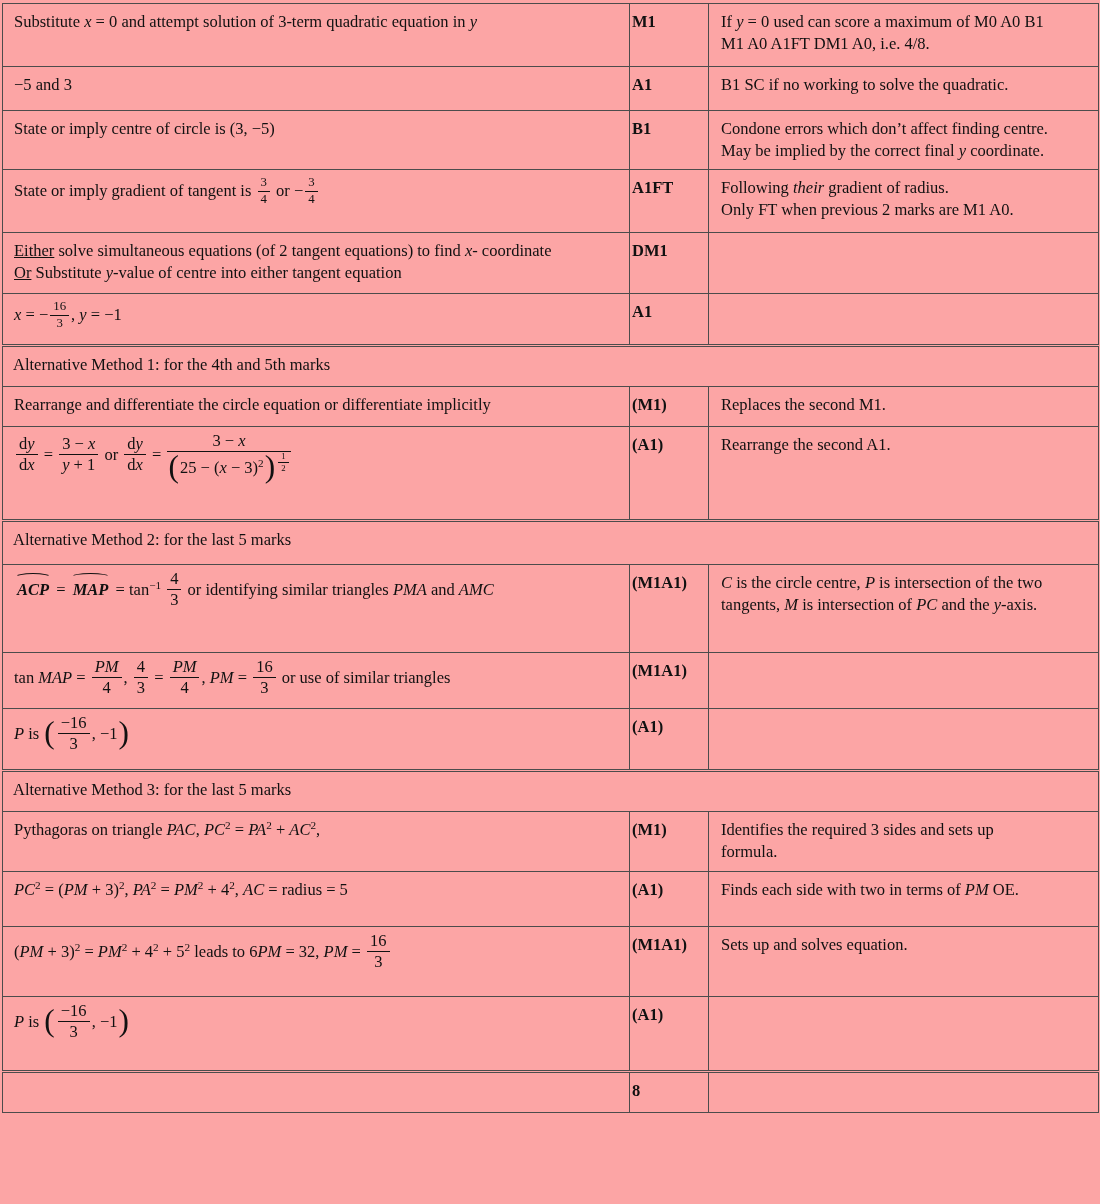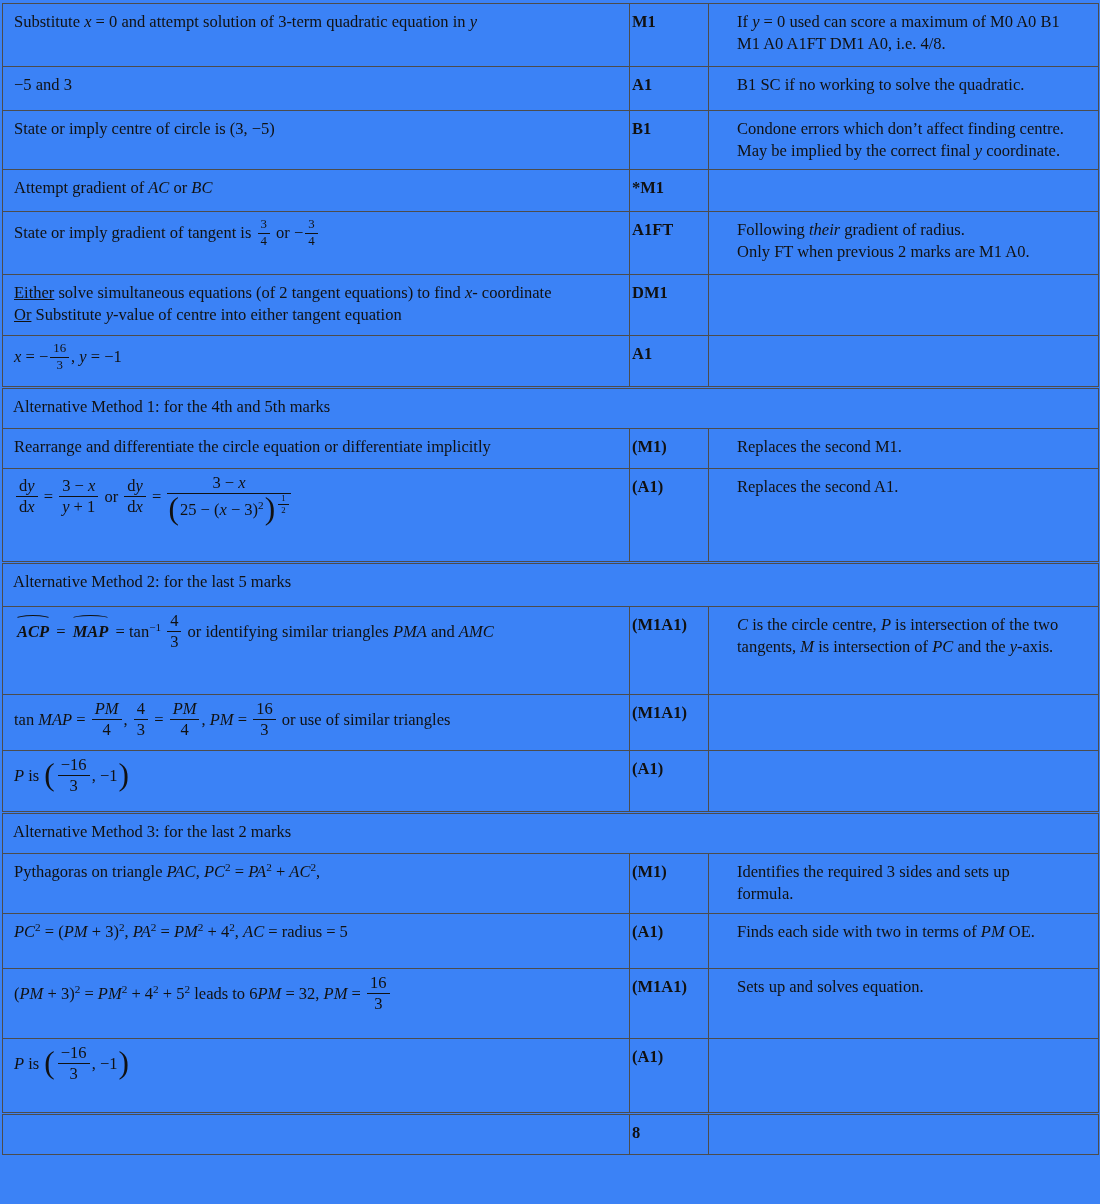--- a/index.html
+++ b/index.html
@@ -1,23 +1,23 @@
 <!DOCTYPE html>
 <html><head>
 <meta charset="utf-8">
 <style>
   html,body { margin:0; padding:0; background:#ffffff; }
   body { font-family:"Liberation Serif","DejaVu Serif",serif; color:#111; }
-  .sheet { width:1100px; height:1204px; box-sizing:border-box; padding:3px 2px 2px 2px; background:#3b82f6; }
+  .sheet { width:1100px; height:1204px; box-sizing:border-box; padding:3px 2px 2px 2px; background:#fca5a5; }
   table.ms { border-collapse:collapse; width:1096px; table-layout:fixed; }
   td { border:1.6px solid #4c4c4c; vertical-align:top; padding:7px 10px 4px 10px;
        font-size:16.5px; line-height:1.34; overflow:hidden; }
   td.desc { padding-left:11px; }
   td.mark { text-align:left; font-weight:bold; padding-right:10px; padding-left:2px; white-space:nowrap; }
-  td.comment { padding-left:28px; }
+  td.comment { padding-left:12px; }
   tr.section td { font-weight:normal; border-top:3px double #4c4c4c; border-bottom:1.6px solid #4c4c4c; }
   tr.after-section td { border-top:1.6px solid #4c4c4c; }
   tr.total-row td { border-top:3px double #4c4c4c; }
 
   
   .mi { font-style:italic; }
   .mb { font-weight:normal; }
   .mu { text-decoration:underline; }
   sup.msup { font-size:0.68em; line-height:0; vertical-align:super; }
   .frac { display:inline-block; vertical-align:middle; text-align:center; line-height:1.08; margin:0 2px; position:relative; top:-2px; }
@@ -50,25 +50,20 @@
   <tr style="height:44px">
     <td class="desc">−5 and 3</td>
     <td class="mark">A1</td>
     <td class="comment"><span class="mb">B1 SC</span> if no working to solve the quadratic.</td>
   </tr>
   <tr style="height:59px">
     <td class="desc">State or imply centre of circle is (3, −5)</td>
     <td class="mark">B1</td>
     <td class="comment">Condone errors which don’t affect finding centre.<br>May be implied by the correct final <span class="mi">y</span> coordinate.</td>
   </tr>
-  <tr style="height:42px">
-    <td class="desc">Attempt gradient of <span class="mi">AC</span> or <span class="mi">BC</span></td>
-    <td class="mark">*M1</td>
-    <td class="comment"></td>
-  </tr>
   <tr style="height:63px">
     <td class="desc">State or imply gradient of tangent is <span class="frac small"><span class="num">3</span><span class="den">4</span></span> or −<span class="frac small"><span class="num">3</span><span class="den">4</span></span></td>
     <td class="mark">A1FT</td>
     <td class="comment">Following <span class="mi">their</span> gradient of radius.<br>Only FT when previous 2 marks are M1 A0.</td>
   </tr>
   <tr style="height:61px">
     <td class="desc"><span class="mu">Either</span> solve simultaneous equations (of 2 tangent equations) to find <span class="mi">x</span>- coordinate<br><span class="mu">Or</span> Substitute <span class="mi">y</span>-value of centre into either tangent equation</td>
     <td class="mark">DM1</td>
     <td class="comment"></td>
   </tr>
@@ -82,21 +77,21 @@
     <td colspan="3">Alternative Method 1: for the 4th and 5th marks</td>
   </tr>
   <tr class="after-section" style="height:40px">
     <td class="desc">Rearrange and differentiate the circle equation or differentiate implicitly</td>
     <td class="mark">(M1)</td>
     <td class="comment">Replaces the second M1.</td>
   </tr>
   <tr style="height:94px">
     <td class="desc"><span class="frac"><span class="num">d<span class="mi">y</span></span><span class="den">d<span class="mi">x</span></span></span> = <span class="frac"><span class="num">3 − <span class="mi">x</span></span><span class="den"><span class="mi">y</span> + 1</span></span>  or  <span class="frac"><span class="num">d<span class="mi">y</span></span><span class="den">d<span class="mi">x</span></span></span> = <span class="frac"><span class="num">3 − <span class="mi">x</span></span><span class="den"><span class="bigp">(</span>25 − (<span class="mi">x</span> − 3)<sup class="msup">2</sup><span class="bigp">)</span><sup class="msup"><span class="frac small"><span class="num">1</span><span class="den">2</span></span></sup></span></span></td>
     <td class="mark">(A1)</td>
-    <td class="comment">Replaces the second A1.</td>
+    <td class="comment">Rearrange the second A1.</td>
   </tr>
 
   <tr class="section" style="height:44px">
     <td colspan="3">Alternative Method 2: for the last 5 marks</td>
   </tr>
   <tr class="after-section" style="height:88px">
     <td class="desc"><span class="arc">ACP</span> = <span class="arc">MAP</span>  = tan<sup class="msup">−1</sup> <span class="frac"><span class="num">4</span><span class="den">3</span></span>  or identifying similar triangles <span class="mi">PMA</span> and <span class="mi">AMC</span></td>
     <td class="mark">(M1A1)</td>
     <td class="comment"><span class="mi">C</span> is the circle centre, <span class="mi">P</span> is intersection of the two<br>tangents, <span class="mi">M</span> is intersection of <span class="mi">PC</span> and the <span class="mi">y</span>-axis.</td>
   </tr>
@@ -105,21 +100,21 @@
     <td class="mark">(M1A1)</td>
     <td class="comment"></td>
   </tr>
   <tr style="height:62px">
     <td class="desc"><span class="mi">P</span> is <span class="bigp">(</span><span class="frac"><span class="num">−16</span><span class="den">3</span></span>, −1<span class="bigp">)</span></td>
     <td class="mark">(A1)</td>
     <td class="comment"></td>
   </tr>
 
   <tr class="section" style="height:41px">
-    <td colspan="3">Alternative Method 3: for the last 2 marks</td>
+    <td colspan="3">Alternative Method 3: for the last 5 marks</td>
   </tr>
   <tr class="after-section" style="height:60px">
     <td class="desc">Pythagoras on triangle <span class="mi">PAC</span>,  <span class="mi">PC</span><sup class="msup">2</sup> = <span class="mi">PA</span><sup class="msup">2</sup> + <span class="mi">AC</span><sup class="msup">2</sup>,</td>
     <td class="mark">(M1)</td>
     <td class="comment">Identifies the required 3 sides and sets up<br>formula.</td>
   </tr>
   <tr style="height:55px">
     <td class="desc"><span class="mi">PC</span><sup class="msup">2</sup> = (<span class="mi">PM</span> + 3)<sup class="msup">2</sup>, <span class="mi">PA</span><sup class="msup">2</sup> = <span class="mi">PM</span><sup class="msup">2</sup> + 4<sup class="msup">2</sup>, <span class="mi">AC</span> = radius = 5</td>
     <td class="mark">(A1)</td>
     <td class="comment">Finds each side with two in terms of <span class="mi">PM</span> OE.</td>

